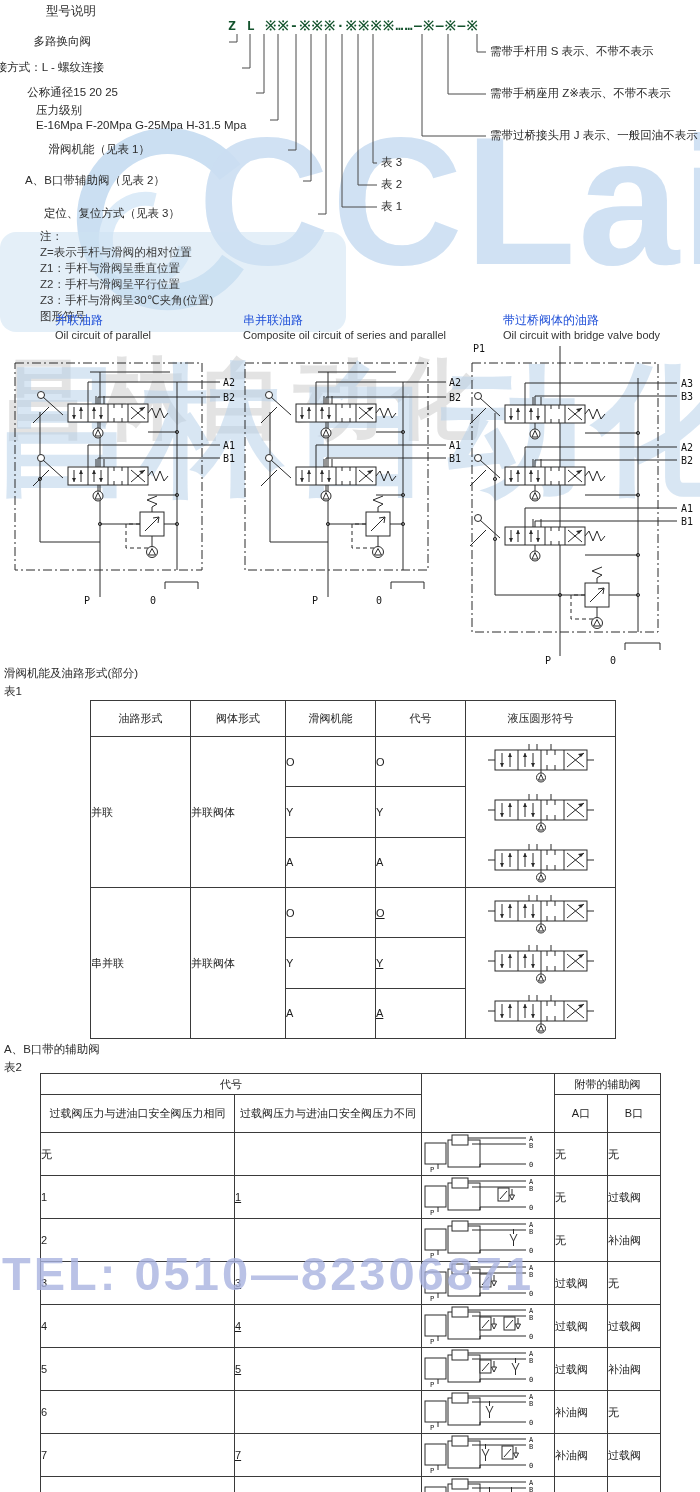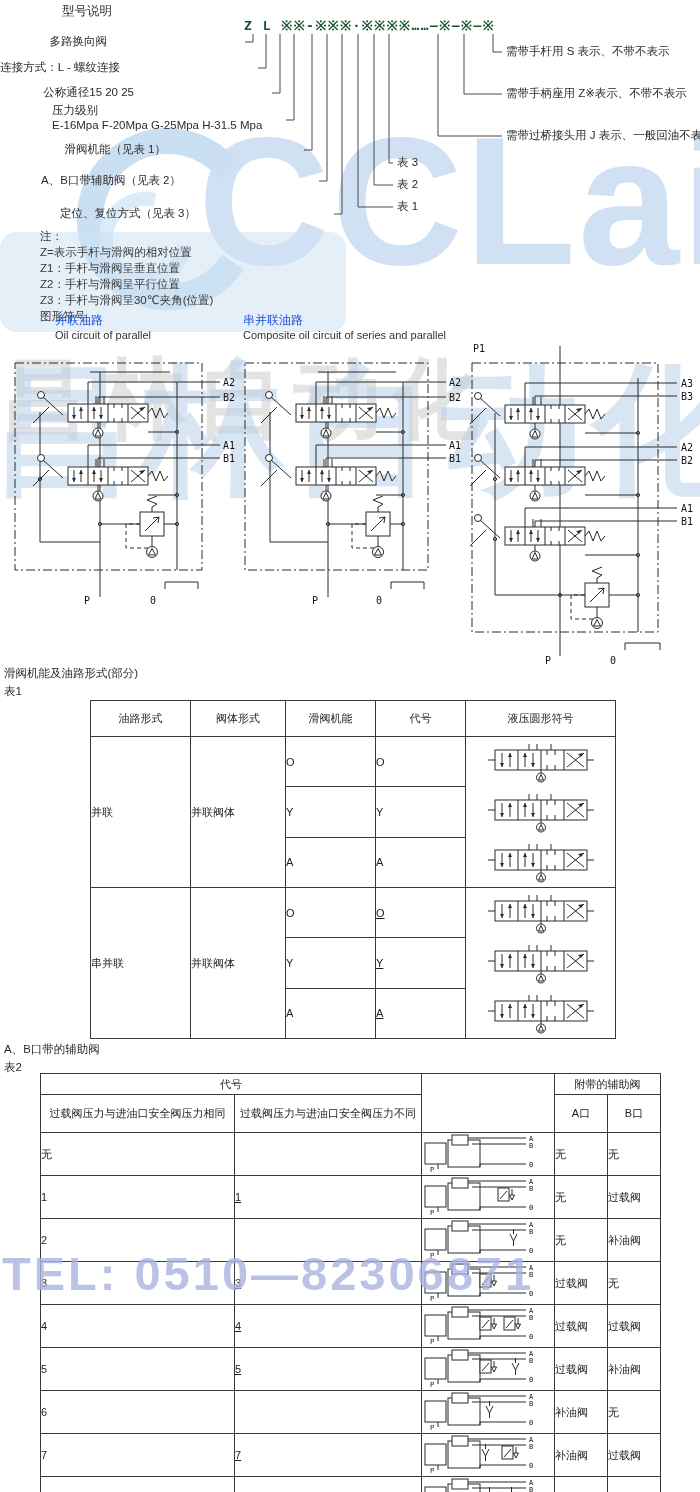--- a/index.html
+++ b/index.html
@@ -109,21 +109,21 @@
     <svg class="abs" width="230" height="230" style="left:35px;top:112px">
       <path d="M195,60 A78,78 0 1 0 198,150" stroke="#cbdff2" stroke-width="26" fill="none"></path>
       <path d="M120,88 A40,40 0 1 0 150,135" stroke="#dcebf8" stroke-width="14" fill="none"></path>
     </svg>
     <div class="abs wm-cclair" style="left:198px;top:96px">CCLair</div>
     <div class="abs wm-blob" style="left:0;top:232px;width:346px;height:100px"></div>
     <div class="abs wm-cn-gray" style="left:0;top:340px">昌林自动化</div>
     <div class="abs wm-cn-blue" style="left:-8px;top:336px">昌林自动化</div>
   </div>
 
-  <div class="abs" style="left:16px;top:0;width:564px;height:232px;z-index:1">
+  <div class="abs" style="left:0;top:0;width:564px;height:232px;z-index:1">
     <div class="abs lbl" style="left:46px;top:4px;font-size:12.5px">型号说明</div>
     <div class="abs code" style="left:228px;top:16px">Z L ※※-※※※·※※※※……—※—※—※</div>
 
     <svg class="abs conn diag" width="700" height="232" style="left:0;top:0">
       <path d="M237,34 V42 H229"></path>
         <path d="M250,34 V68 H242"></path>
         <path d="M264,34 V93 H256"></path>
       <path d="M278,34 V120 H270"></path>
         <path d="M296,34 V150 H288"></path>
         <path d="M311,34 V181 H303"></path>
@@ -165,20 +165,24 @@
     <div>图形符号</div>
   </div>
 
   <div class="abs ctitle" style="left:55px;top:312px;z-index:1">
     <div class="cn">并联油路</div>
     <div class="en">Oil circuit of parallel</div>
   </div>
   <div class="abs ctitle" style="left:243px;top:312px;z-index:1">
     <div class="cn">串并联油路</div>
     <div class="en">Composite oil circuit of series and parallel</div>
+  </div>
+  <div class="abs ctitle" style="left:503px;top:312px;z-index:1">
+    <div class="cn">带过桥阀体的油路</div>
+    <div class="en">Oil circuit with bridge valve body</div>
   </div>
 
   <svg class="abs diag" width="230" height="300" viewBox="0 0 230 300" style="left:10px;top:352px;z-index:1">
     <rect x="5" y="11" width="187" height="207" stroke-dasharray="9 3 2 3"></rect>
     <path d="M90,20 V245"></path>
       <path d="M80,20 H160"></path>
       <path d="M167,30 V218"></path>
     <path d="M30,60 V190 M30,190 H90"></path>
     <path d="M78,30 H210 M78,30 V52"></path>
       <path d="M88,45 H210 M88,45 V52"></path>

